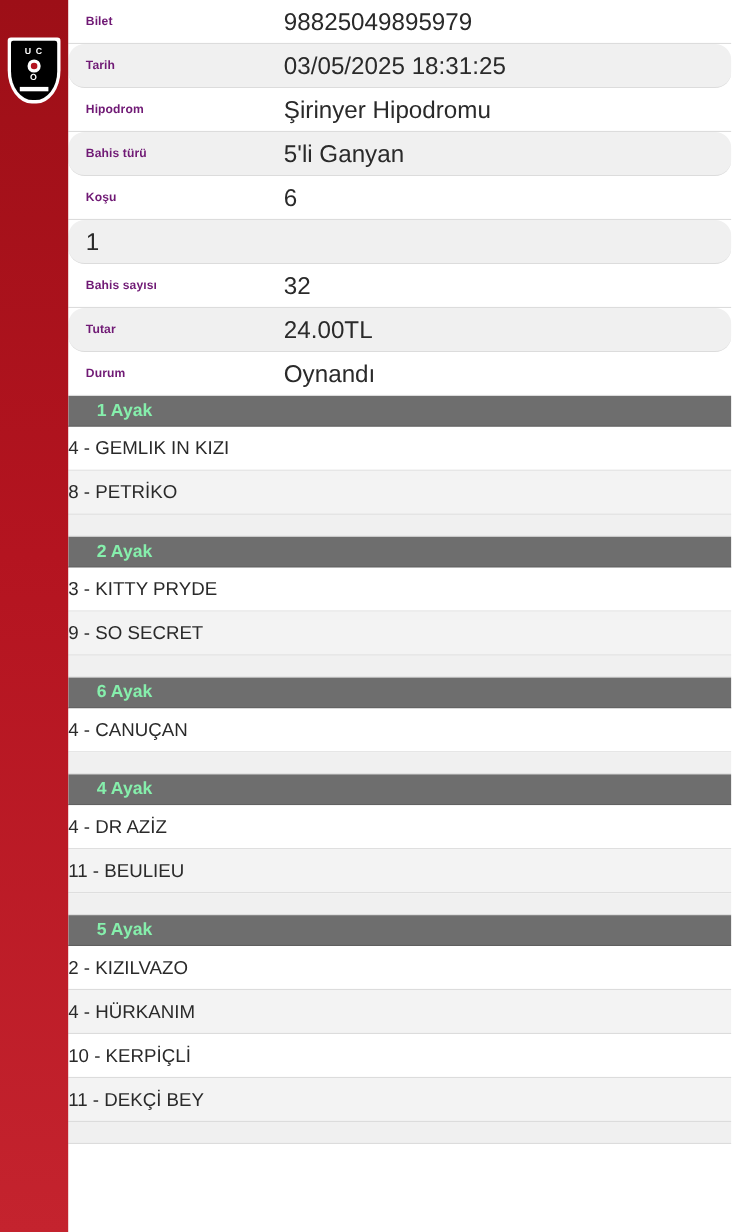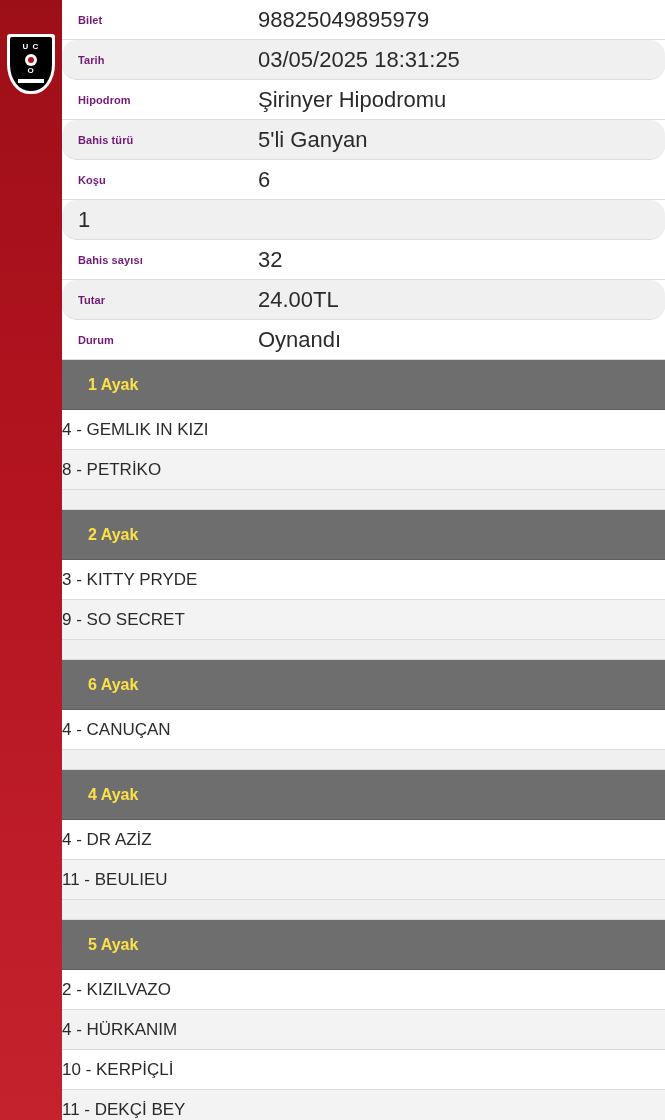--- a/index.html
+++ b/index.html
@@ -97,24 +97,24 @@
     color: #701a75;
     letter-spacing: 0.1px;
   }
   .info-value {
     font-size: 22px;
     color: #2a2a2a;
   }
   
   .leg-header {
     background: #6e6e6e;
-    color: #fde047;
+    color: #86efac;
     font-size: 16px;
     font-weight: bold;
-    height: 50px;
+    height: 28px;
     display: flex;
     align-items: center;
     padding-left: 26px;
     border-bottom: 1px solid #5f5f5f;
   }
   .horse-row {
     height: 40px;
     display: flex;
     align-items: center;
     font-size: 17px;

